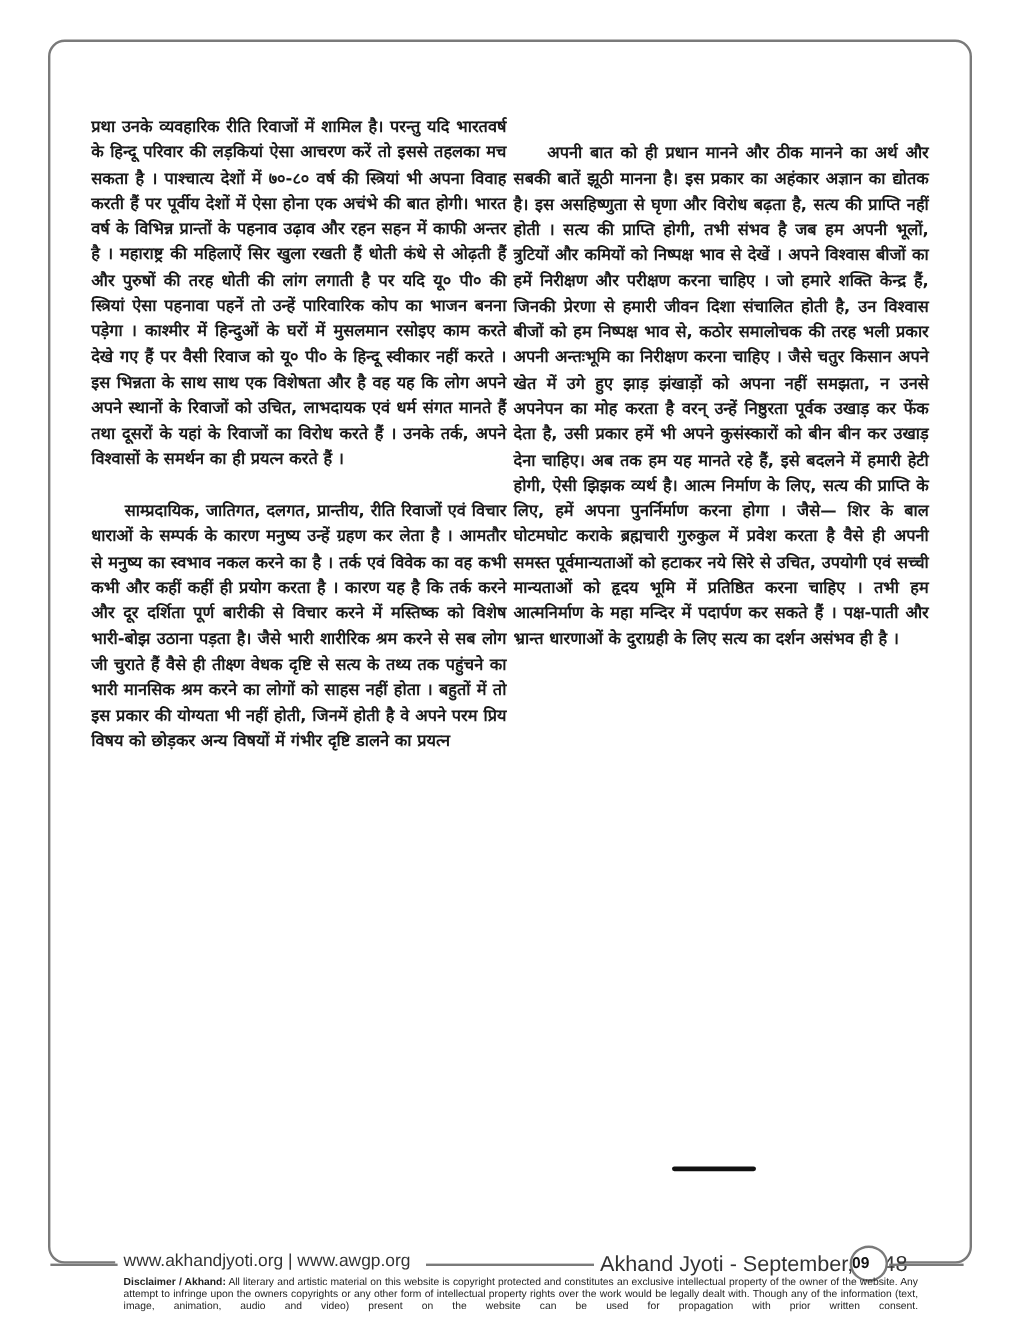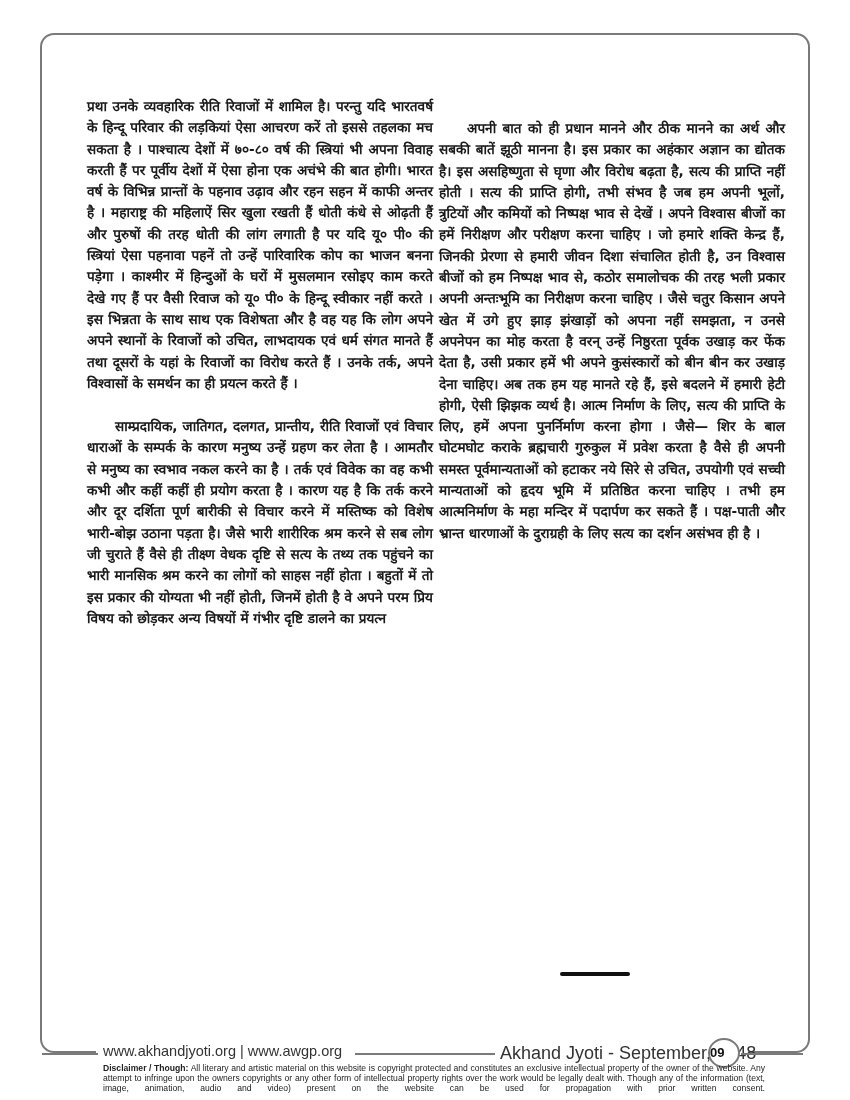--- a/index.html
+++ b/index.html
@@ -1,19 +1,19 @@
 <!DOCTYPE html>
 <html><head>
 <meta charset="utf-8">
 <style>
   html, body { margin:0; padding:0; background:#ffffff; }
   body { width:850px; height:1100px; position:relative; overflow:hidden; font-family:"DejaVu Sans", sans-serif; color:#111; }
   .frame { position:absolute; left:40px; top:33px; width:770px; height:1020px; border:2px solid #7a7a7a; border-radius:14px; box-sizing:border-box; }
   .frame-gap { position:absolute; top:1046px; height:14px; background:#fff; }
-  .col { position:absolute; top:96px; width:346px; font-family:"DejaVu Sans", sans-serif; font-size:13.6px; line-height:21.3px; font-weight:bold; color:#1a1a1a; text-align:justify;margin-left:11px; }
+  .col { position:absolute; top:96px; width:346px; font-family:"DejaVu Sans", sans-serif; font-size:13.6px; line-height:21.3px; font-weight:bold; color:#1a1a1a; text-align:justify; }
   .col-left { left:76px; }
   .col-right { left:428px; }
   .col p { margin:0; }
   .col p.indent { text-indent:28px; }
   .col p.gap { margin-top:22px; }
   .divider { position:absolute; left:560px; top:972px; width:70px; height:4px; background:#111; border-radius:2px; }
   .footer-row { position:absolute; top:1043px; left:0; width:798px; height:22px; }
   .site-links { position:absolute; left:103px; top:0; font-family:"Liberation Sans", sans-serif; font-size:14.5px; color:#333; white-space:nowrap; }
   .footer-line { position:absolute; top:10px; height:2px; background:#7a7a7a; }
   .issue { position:absolute; left:500px; top:0; font-family:"Liberation Sans", sans-serif; font-size:18px; color:#333; white-space:nowrap; }
@@ -42,15 +42,15 @@
 <div class="footer-row">
   <div class="footer-line" style="left:42px;width:56px;"></div>
   <a class="site-links">www.akhandjyoti.org | www.awgp.org</a>
   <div class="footer-line" style="left:355px;width:140px;"></div>
   <span class="issue">Akhand Jyoti - September, 1948</span>
   <div class="page-num">09</div>
   <div class="footer-line" style="left:741px;width:62px;"></div>
 </div>
 
 <div class="disclaimer">
-  <b>Disclaimer / Though:</b>
+  <b>Disclaimer / Akhand:</b>
   <span>All literary and artistic material on this website is copyright protected and constitutes an exclusive intellectual property of the owner of the website. Any attempt to infringe upon the owners copyrights or any other form of intellectual property rights over the work would be legally dealt with. Though any of the information (text, image, animation, audio and video) present on the website can be used for propagation with prior written consent.</span>
 </div>
 
 </body></html>

